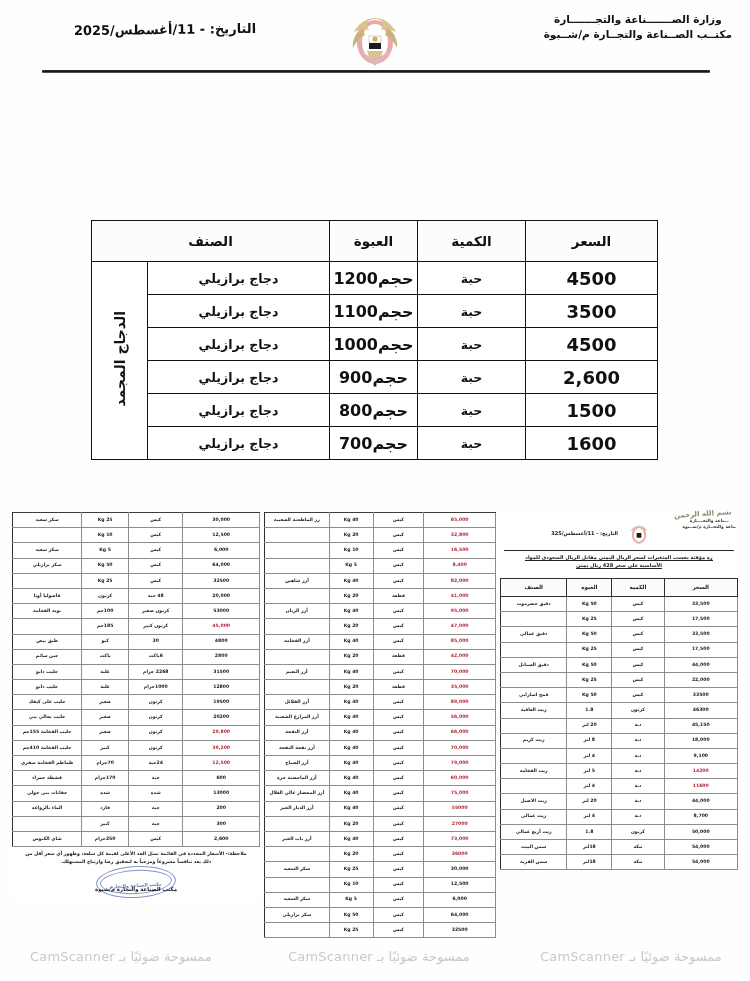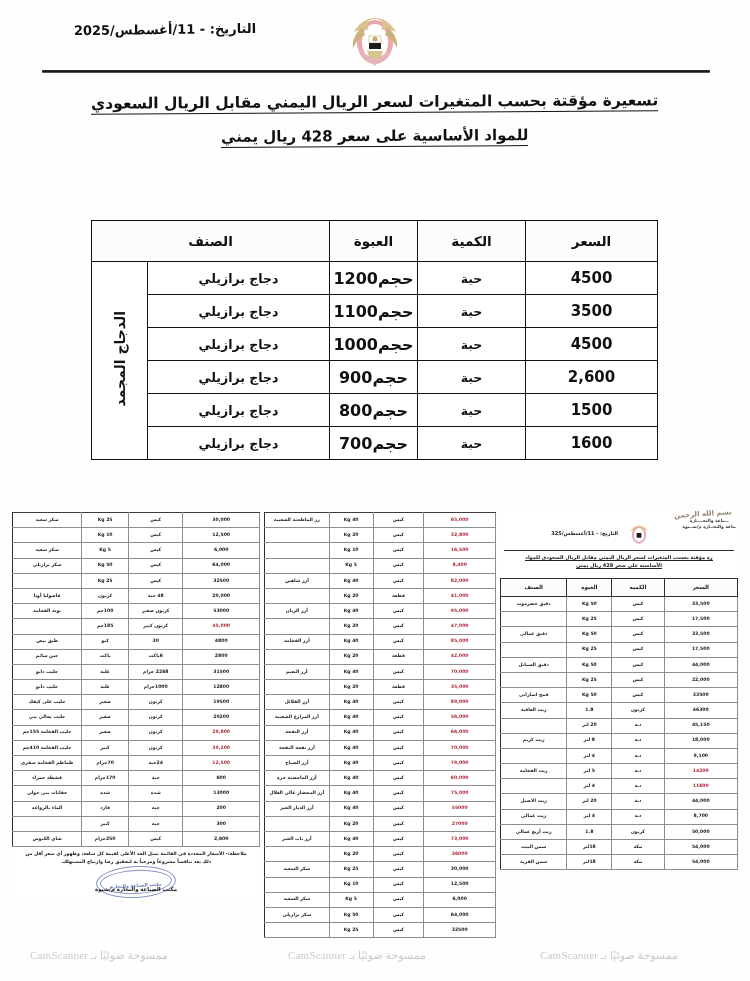--- a/index.html
+++ b/index.html
@@ -116,21 +116,21 @@
     font-weight: bold;
     padding: 0;
     height: 32px;
     vertical-align: middle;
   }
   table.main thead th {
     height: 40px;
     font-size: 13.5px;
     background: #fcfcfc;
   }
-  table.main td.price { font-size: 15px; }
+  table.main td.price { font-size: 18px; }
   table.main td.pack  { font-size: 16px; }
   col.c-price { width: 132px; }
   col.c-qty   { width: 108px; }
   col.c-pack  { width: 88px; }
   col.c-item  { width: 182px; }
   col.c-grp   { width: 56px; }
 
   td.group-cell {
     position: relative;
     background: #fff;
@@ -323,60 +323,59 @@
   
   .watermarks {
     position: absolute;
     bottom: 16px;
     left: 0;
     right: 0;
     height: 16px;
   }
   .wm {
     position: absolute;
-    font-size: 11px;
+    font-size: 13px;
     color: #c9c9c9;
     white-space: nowrap;
     letter-spacing: .2px;
-    font-family: Liberation Serif, serif;
   }
   #wm-1 { left: 30px; }
   #wm-2 { left: 288px; }
   #wm-3 { left: 540px; }
 </style>
 </head>
 <body>
 
 <div class="page">
 
   <div class="top-header">
 
+    <div class="ministry-block">
+      <div class="ministry-line">وزارة الصـــــــناعة والتجـــــــارة</div>
+      <div class="ministry-line">مكتــب الصــناعة والتجــارة م/شــبوة</div>
+    </div>
 
     <svg class="emblem" viewBox="0 0 66 62">
       <ellipse cx="33" cy="36" rx="18" ry="22" fill="#e8a9ae"></ellipse>
       <ellipse cx="33" cy="36" rx="13" ry="18" fill="#fff"></ellipse>
       <path d="M33 12 C24 12 16 18 12 26 C16 24 22 22 27 24 C22 16 28 13 33 13 C38 13 44 16 39 24 C44 22 50 24 54 26 C50 18 42 12 33 12 Z" fill="#d9c38e"></path>
       <path d="M20 22 C14 26 10 34 11 42 C14 36 18 31 23 29 Z" fill="#cbb27c"></path>
       <path d="M46 22 C52 26 56 34 55 42 C52 36 48 31 43 29 Z" fill="#cbb27c"></path>
       <rect x="27" y="30" width="12" height="7" fill="#fff" stroke="#c7b07c" stroke-width=".6"></rect>
       <rect x="27" y="37" width="12" height="6" fill="#1b1b1b"></rect>
       <circle cx="33" cy="33" r="2.6" fill="#c9ae72"></circle>
       <path d="M25 45 C27 52 30 57 33 60 C36 57 39 52 41 45 Z" fill="#d9c38e"></path>
       <path d="M15 40 C18 48 24 54 33 59 C42 54 48 48 51 40 C45 47 39 51 33 53 C27 51 21 47 15 40 Z" fill="#e4b4b8"></path>
     </svg>
 
     <div class="date-block">التاريخ: - 11/أغسطس/2025</div>
   </div>
 
   <div class="hrule"></div>
 
-  <div class="title-wrap">
-    <div class="title-line-1">تسعيرة مؤقتة بحسب المتغيرات لسعر الريال اليمني مقابل الريال السعودي</div><br>
-    <div class="title-line-2">للمواد الأساسية  على سعر 428 ريال يمني</div>
-  </div>
 
   <div class="main-table-wrap">
     <table class="main">
       <colgroup>
         <col class="c-price">
           <col class="c-qty">
           <col class="c-pack">
           <col class="c-item">
           <col class="c-grp">
       </colgroup>

